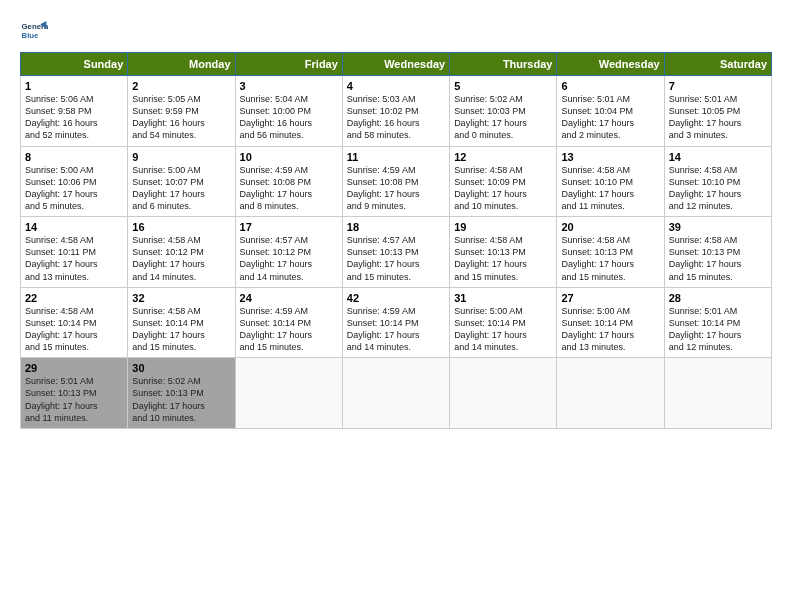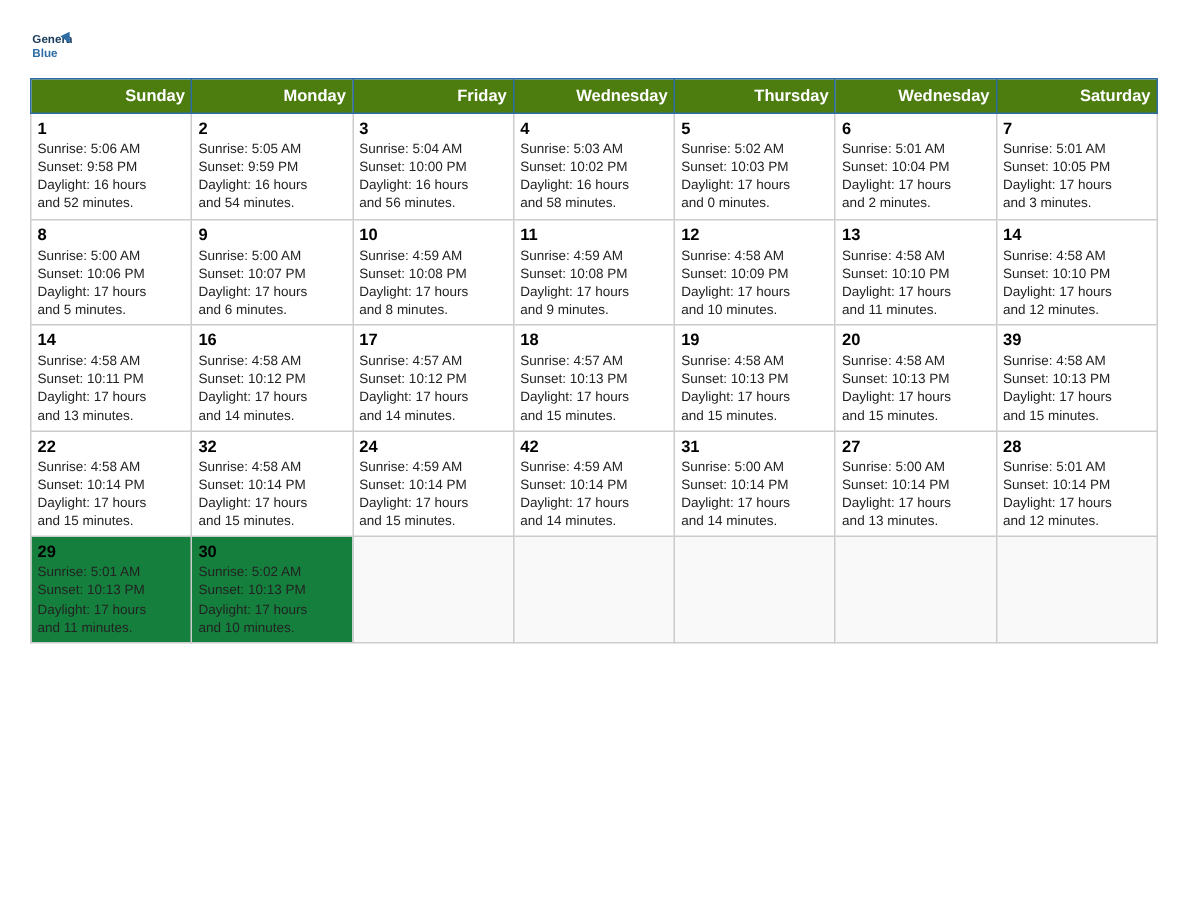--- a/index.html
+++ b/index.html
@@ -70,21 +70,21 @@
     }
     .calendar td {
       border: 1px solid #ccc;
       vertical-align: top;
       padding: 4px 4px 4px 4px;
       width: calc(100% / 7);
       min-height: 80px;
       background: white;
     }
     .calendar tr:last-child td {
-      background: #15803d;
+      background: #a3a3a3;
     }
     .day-num {
       font-weight: bold;
       font-size: 11px;
       display: block;
       margin-bottom: 1px;
     }
     .day-info {
       color: #222;
       line-height: 1.35;

